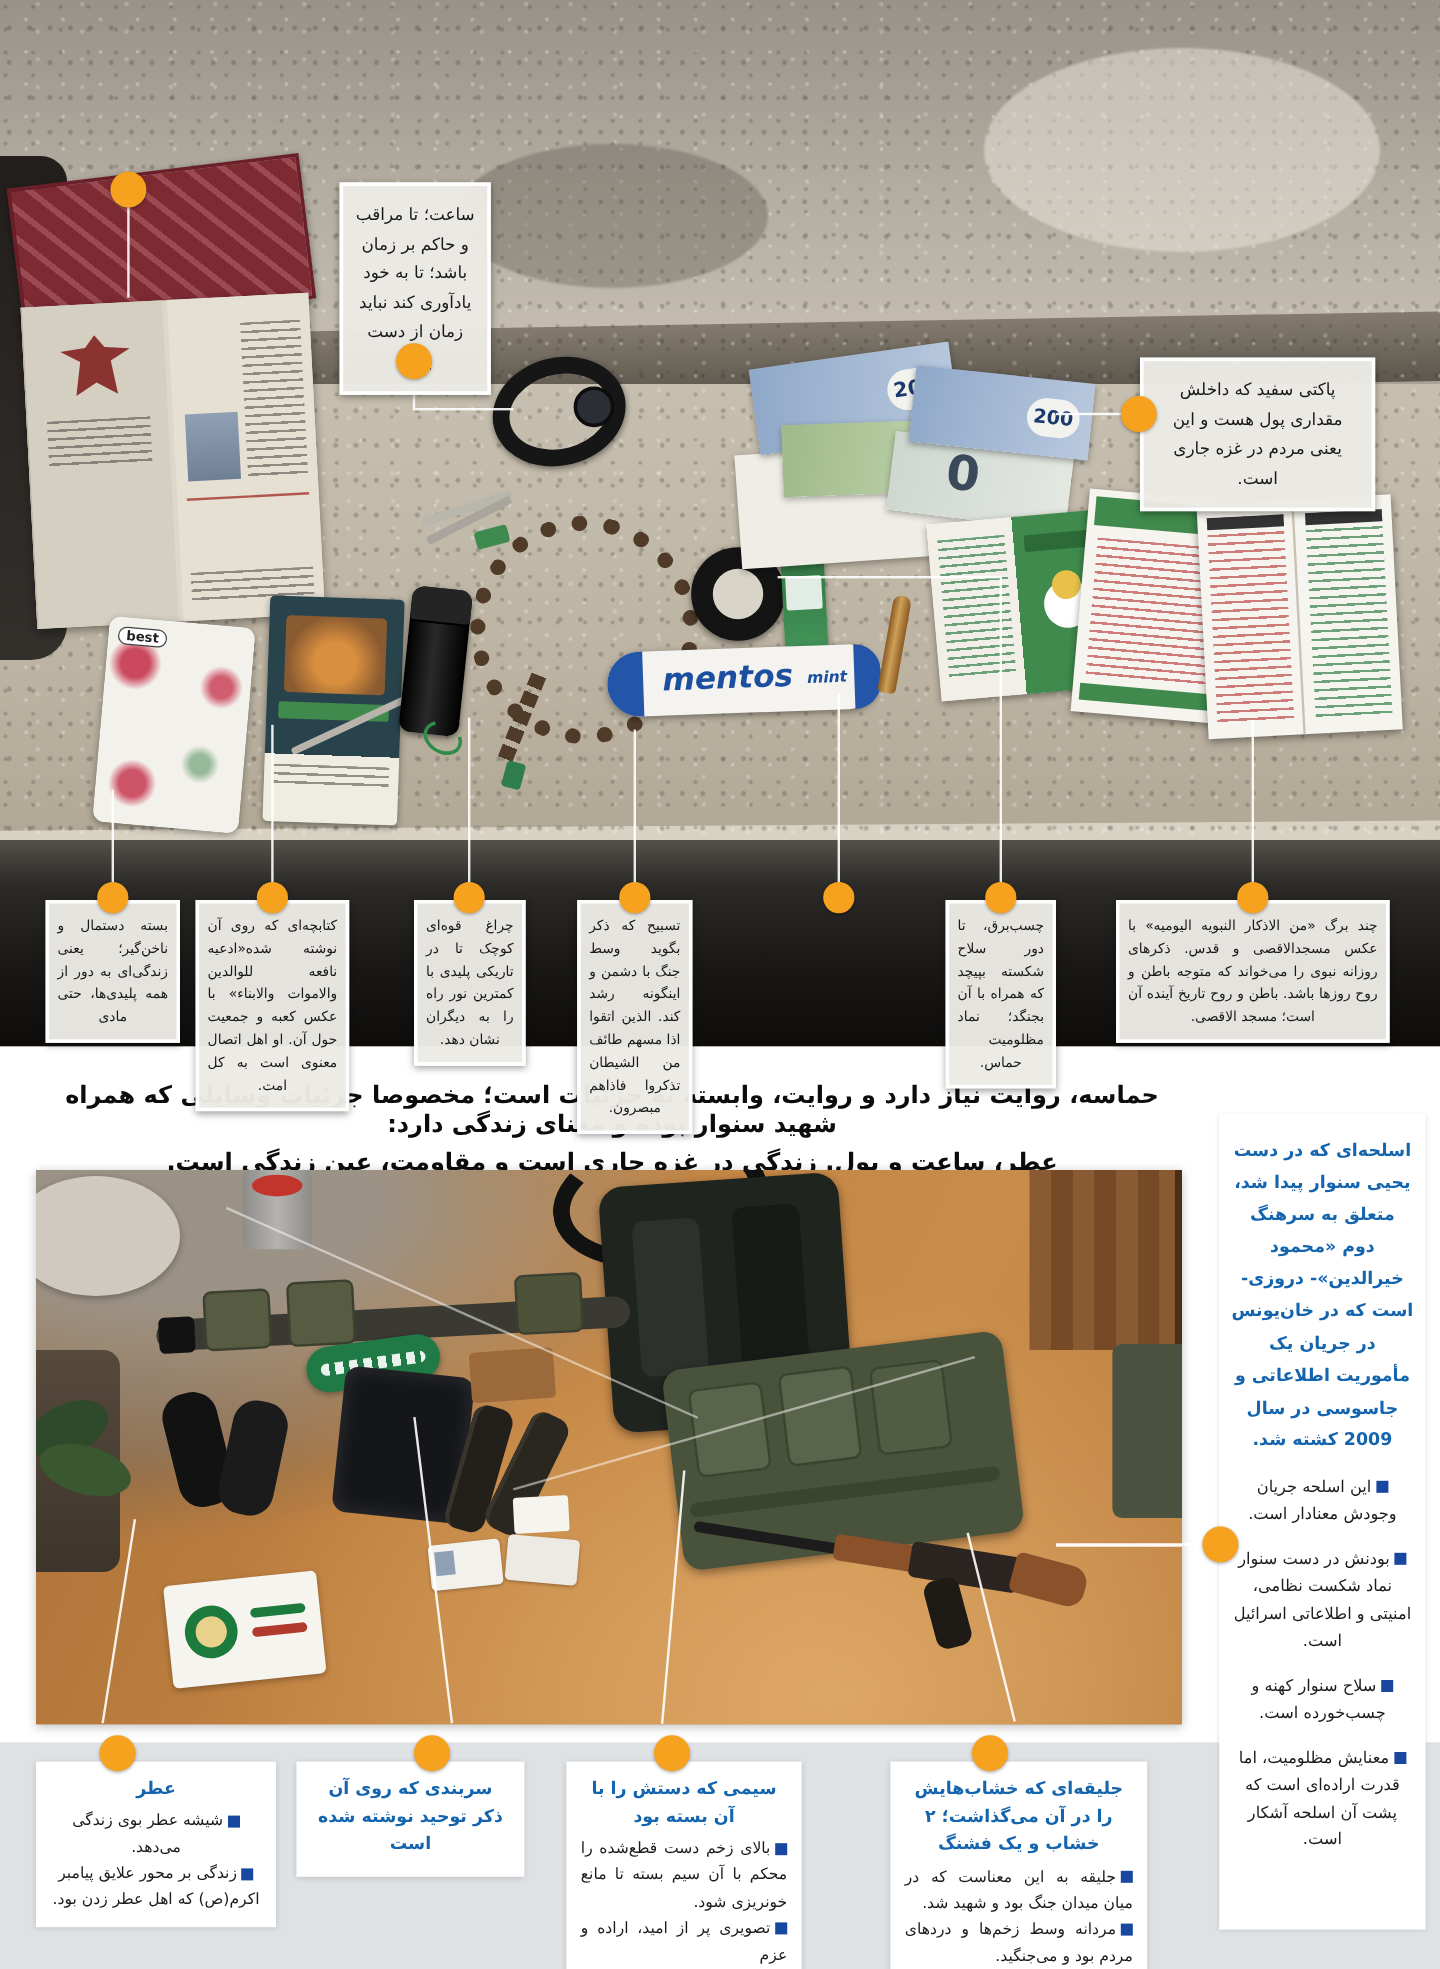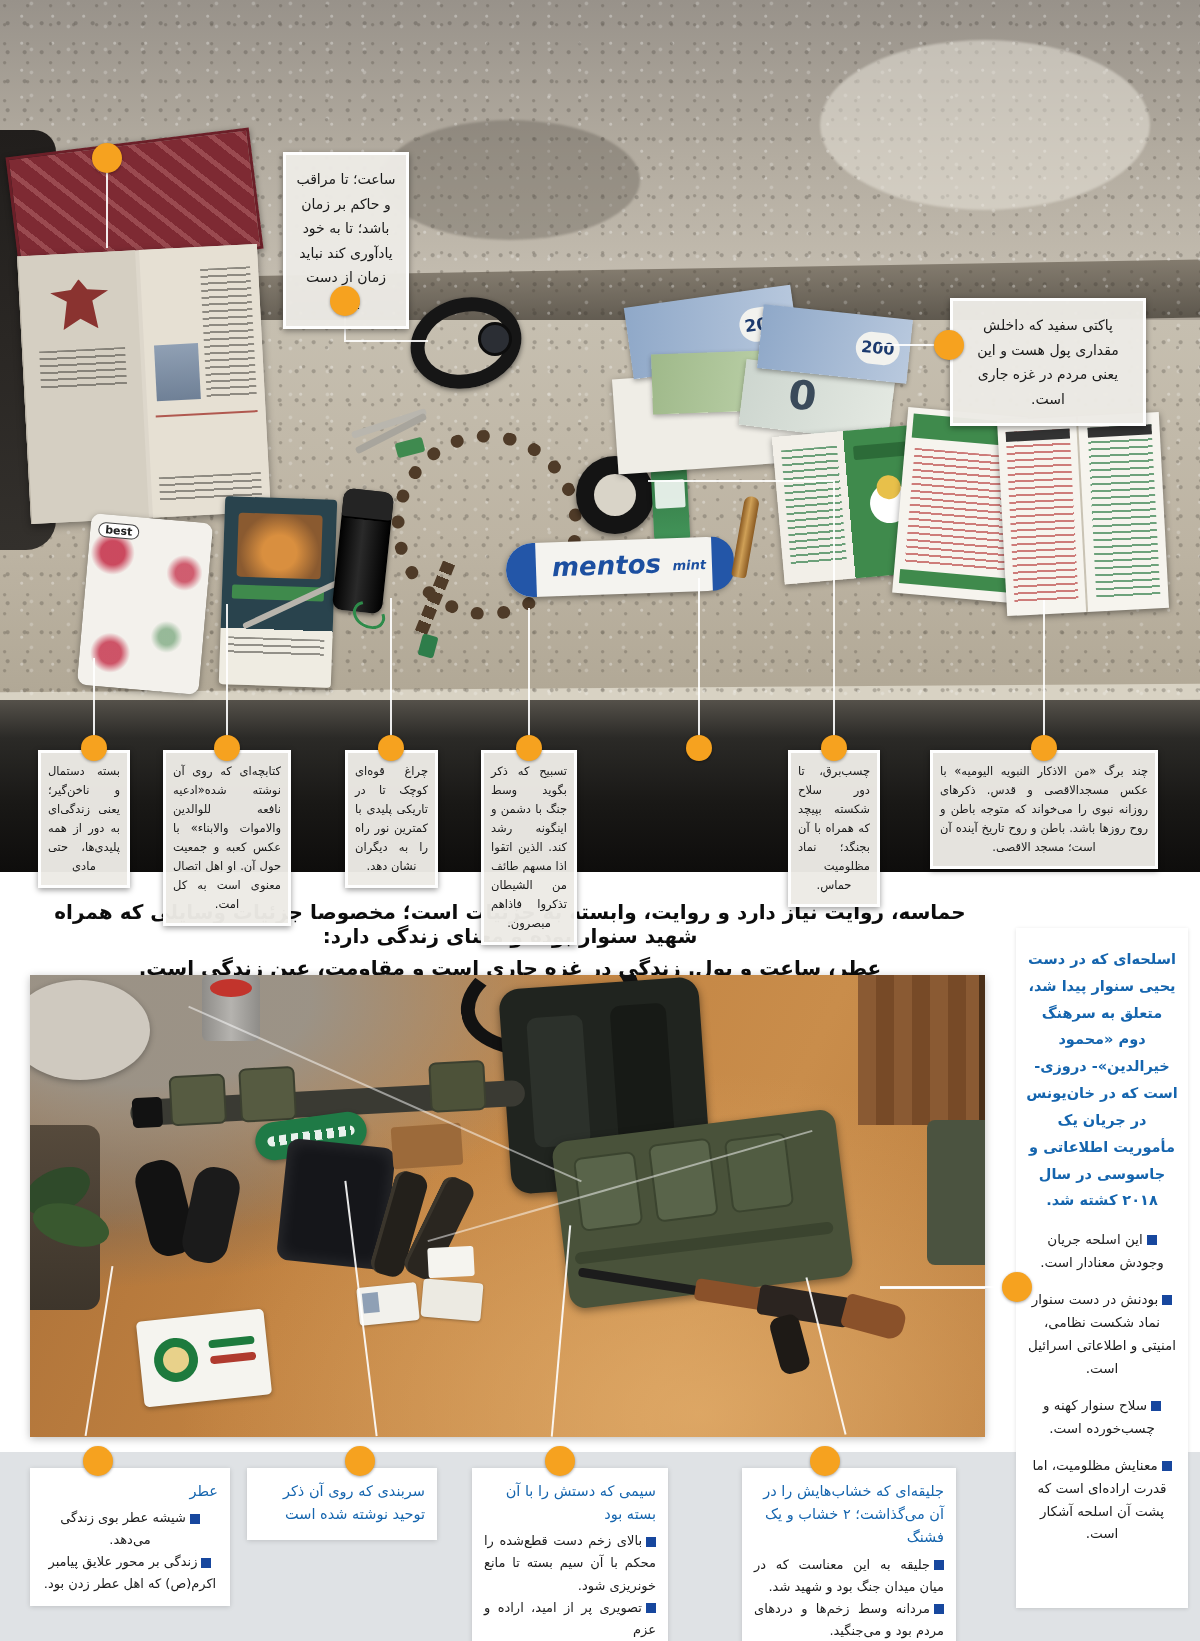--- a/index.html
+++ b/index.html
@@ -60,21 +60,21 @@
   
   .side-col { left:1016px; top:928px; width:172px; height:680px; background:#fff; z-index:10;
               padding:18px 10px; box-shadow:0 1px 4px rgba(0,0,0,.12); }
   .side-lead { color:#1565ae; font-weight:bold; font-size:14.5px; line-height:1.85; text-align:center; }
   .side-bullet { margin-top:14px; font-size:13.5px; line-height:1.7; color:#1c1c1c; text-align:center; }
   .sq { display:inline-block; width:10px; height:10px; background:#17479e; margin-left:4px; vertical-align:middle; }
 
   
   .bco { position:absolute; background:#ffffff; box-shadow:0 1px 5px rgba(0,0,0,.15);
          padding:12px 12px 10px; z-index:10; }
-  .bco .ttl { color:#1565ae; font-weight:normal; font-size:14.5px; line-height:1.6; margin-bottom:4px; }
+  .bco .ttl { color:#1565ae; font-weight:bold; font-size:14.5px; line-height:1.6; text-align:center; margin-bottom:4px; }
   .bco .bd { font-size:13px; line-height:1.7; color:#1b1b1b; text-align:justify; text-align-last:right; }
   .bco .bd.ctr { text-align:center; text-align-last:center; }
 
   
   .lines-red   { background-image:repeating-linear-gradient(to bottom, rgba(178,44,44,.6) 0 2px, transparent 2px 7px); }
   .lines-green { background-image:repeating-linear-gradient(to bottom, rgba(36,118,62,.65) 0 2px, transparent 2px 7px); }
   .lines-gray  { background-image:repeating-linear-gradient(to bottom, rgba(70,68,62,.55) 0 2px, transparent 2px 7px); }
 </style>
 </head>
 <body>
@@ -210,21 +210,21 @@
   <div class="co big" style="left:283px;top:152px;width:126px;">
     <span>ساعت؛ تا مراقب و حاکم بر زمان باشد؛ تا به خود یادآوری کند نباید زمان از دست برود.</span>
   </div>
   <div class="dot" style="left:330px;top:286px;"></div>
 
   <div class="co big" style="left:950px;top:298px;width:196px;">
     <span>پاکتی سفید که داخلش مقداری پول هست و این یعنی مردم در غزه جاری است.</span>
   </div>
   <div class="dot" style="left:934px;top:330px;"></div>
 
-  <div class="co row" style="left:38px;top:750px;width:92px;">
+  <div class="co row" style="left:38px;top:750px;width:112px;">
     <span>بسته دستمال و ناخن‌گیر؛ یعنی زندگی‌ای به دور از همه پلیدی‌ها، حتی مادی</span>
   </div>
   <div class="dot sm" style="left:81px;top:735px;"></div>
 
   <div class="co row" style="left:163px;top:750px;width:128px;">
     <span>کتابچه‌ای که روی آن نوشته شده«ادعیه نافعه للوالدین والاموات والابناء» با عکس کعبه و جمعیت حول آن. او اهل اتصال معنوی است به کل امت.</span>
   </div>
   <div class="dot sm" style="left:214px;top:735px;"></div>
 
   <div class="co row" style="left:345px;top:750px;width:93px;">
@@ -327,21 +327,21 @@
     <div class="ln" style="left:140px;top:118px;width:430px;height:2px;transform:rotate(24deg);opacity:.55;"></div>
     <div class="ln" style="left:390px;top:210px;width:400px;height:2px;transform:rotate(-16deg);opacity:.55;"></div>
     <div class="ln v" style="left:68px;top:290px;height:172px;transform:rotate(9deg);"></div>
     <div class="ln v" style="left:330px;top:205px;height:257px;transform:rotate(-7deg);"></div>
     <div class="ln v" style="left:530px;top:250px;height:212px;transform:rotate(5deg);"></div>
     <div class="ln v" style="left:795px;top:300px;height:162px;transform:rotate(-14deg);"></div>
     <div class="ln h" style="left:850px;top:312px;width:105px;"></div>
   </div>
 
   <div class="abs side-col">
-    <div class="side-lead">اسلحه‌ای که در دست یحیی سنوار پیدا شد، متعلق به سرهنگ دوم «محمود خیرالدین»- دروزی- است که در خان‌یونس در جریان یک مأموریت اطلاعاتی و جاسوسی در سال ۲۰۱۸ کشته شد.</div>
+    <div class="side-lead">اسلحه‌ای که در دست یحیی سنوار پیدا شد، متعلق به سرهنگ دوم «محمود خیرالدین»- دروزی- است که در خان‌یونس در جریان یک مأموریت اطلاعاتی و جاسوسی در سال 2009 کشته شد.</div>
     <div class="side-bullet">
       <span class="sq"></span><span>این اسلحه جریان وجودش معنادار است.</span>
     </div>
     <div class="side-bullet">
       <span class="sq"></span><span>بودنش در دست سنوار نماد شکست نظامی، امنیتی و اطلاعاتی اسرائیل است.</span>
     </div>
     <div class="side-bullet">
       <span class="sq"></span><span>سلاح سنوار کهنه و چسب‌خورده است.</span>
     </div>
     <div class="side-bullet">

